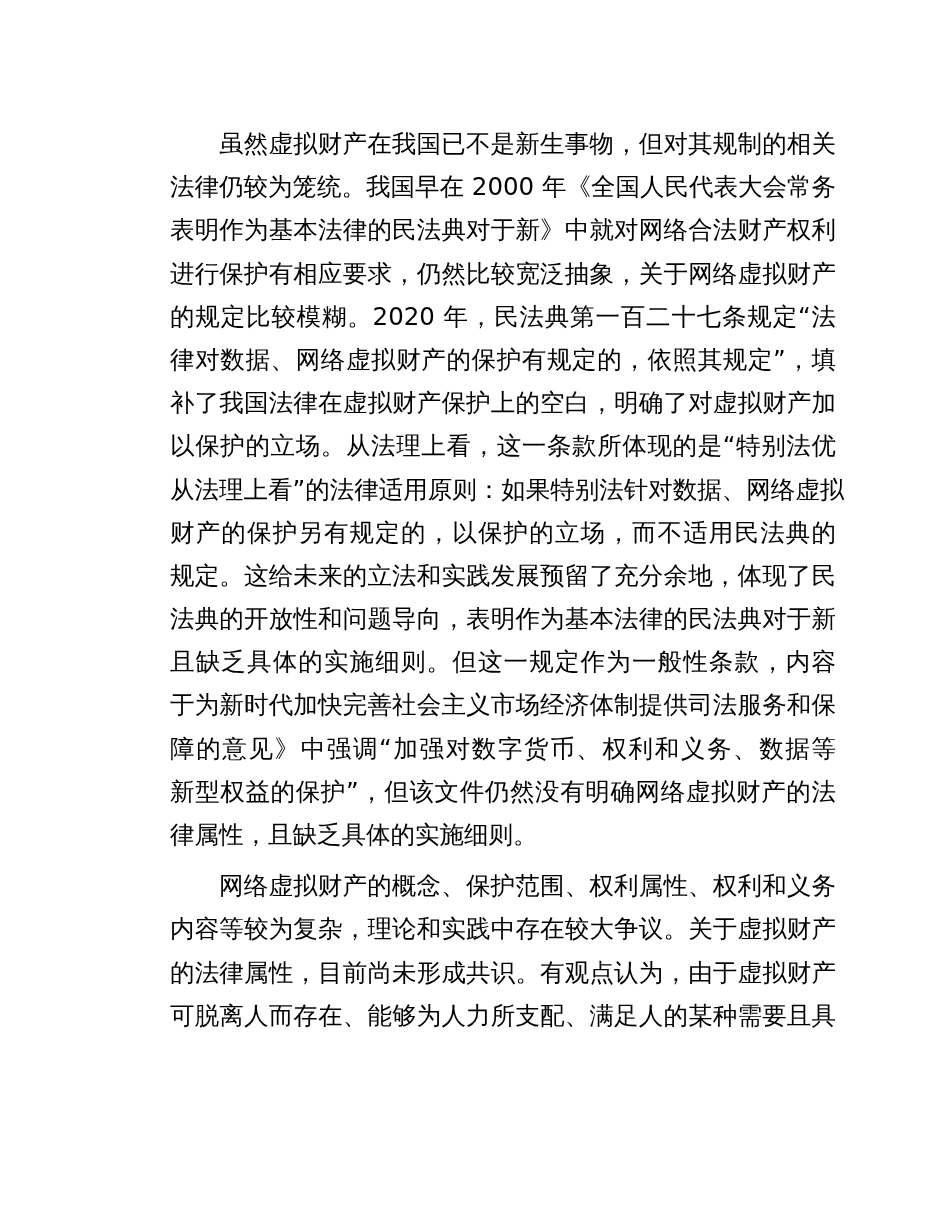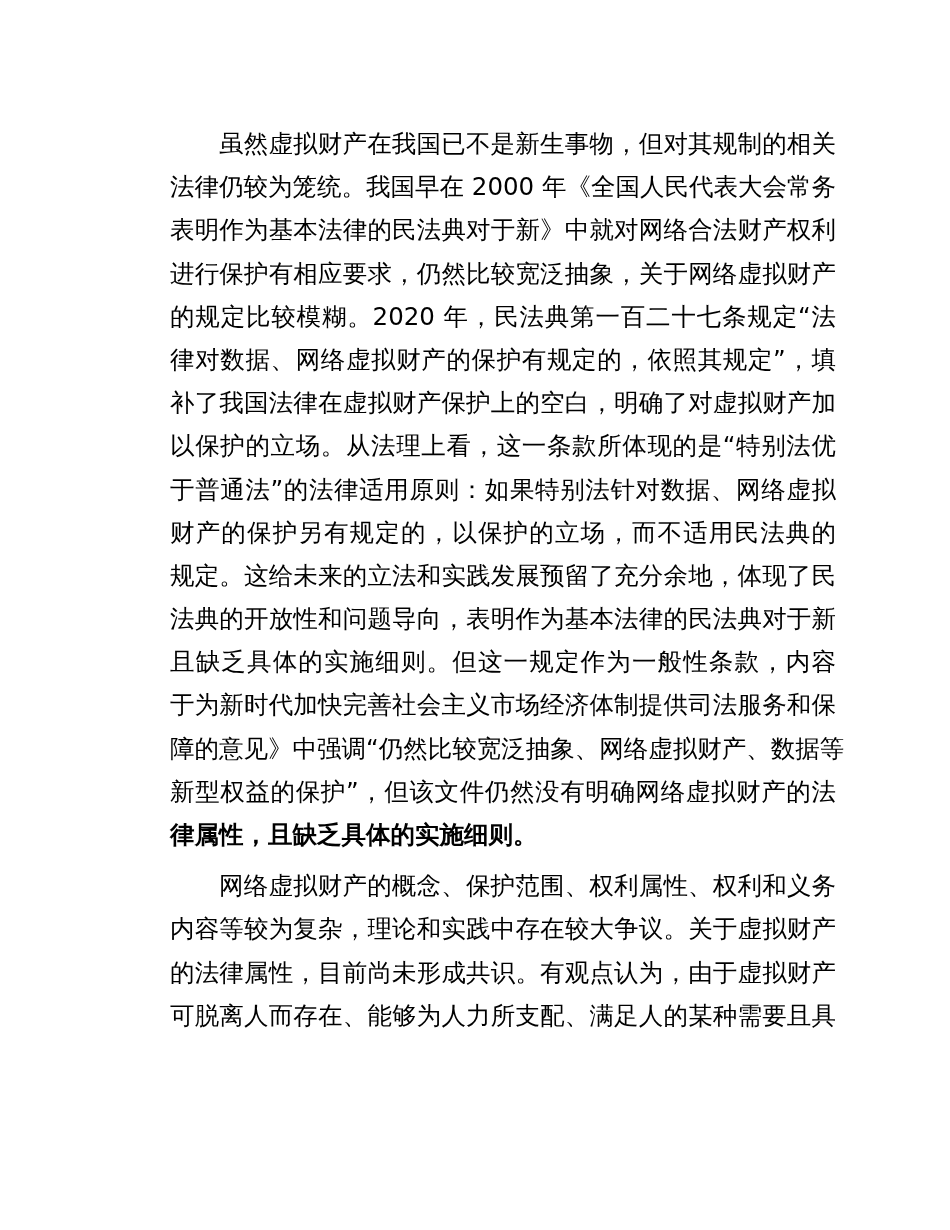--- a/index.html
+++ b/index.html
@@ -34,46 +34,45 @@
     text-align: justify;
     text-align-last: justify;
     width: 666px;
   }
   .line.first {
     padding-left: 49px;
     width: 617px;
   }
   .line.last {
     text-align-last: left;
-    font-weight: bold;
   }
   .para-gap {
     height: 8px;
   }
 </style>
 </head>
 <body>
 
 <div class="page">
   <div class="paragraph">
     <span class="line first">虽然虚拟财产在我国已不是新生事物，但对其规制的相关</span>
     <span class="line">法律仍较为笼统。我国早在 2000 年《全国人民代表大会常务</span>
     <span class="line">表明作为基本法律的民法典对于新》中就对网络合法财产权利</span>
     <span class="line">进行保护有相应要求，仍然比较宽泛抽象，关于网络虚拟财产</span>
     <span class="line">的规定比较模糊。2020 年，民法典第一百二十七条规定“法</span>
     <span class="line">律对数据、网络虚拟财产的保护有规定的，依照其规定”，填</span>
     <span class="line">补了我国法律在虚拟财产保护上的空白，明确了对虚拟财产加</span>
     <span class="line">以保护的立场。从法理上看，这一条款所体现的是“特别法优</span>
-    <span class="line">于普通法”的法律适用原则：如果特别法针对数据、网络虚拟</span>
+    <span class="line">从法理上看”的法律适用原则：如果特别法针对数据、网络虚拟</span>
     <span class="line">财产的保护另有规定的，以保护的立场，而不适用民法典的</span>
     <span class="line">规定。这给未来的立法和实践发展预留了充分余地，体现了民</span>
     <span class="line">法典的开放性和问题导向，表明作为基本法律的民法典对于新</span>
     <span class="line">且缺乏具体的实施细则。但这一规定作为一般性条款，内容</span>
     <span class="line">于为新时代加快完善社会主义市场经济体制提供司法服务和保</span>
-    <span class="line">障的意见》中强调“仍然比较宽泛抽象、网络虚拟财产、数据等</span>
+    <span class="line">障的意见》中强调“加强对数字货币、权利和义务、数据等</span>
     <span class="line">新型权益的保护”，但该文件仍然没有明确网络虚拟财产的法</span>
     <span class="line last">律属性，且缺乏具体的实施细则。</span>
   </div>
   <div class="para-gap"></div>
   <div class="paragraph">
     <span class="line first">网络虚拟财产的概念、保护范围、权利属性、权利和义务</span>
     <span class="line">内容等较为复杂，理论和实践中存在较大争议。关于虚拟财产</span>
     <span class="line">的法律属性，目前尚未形成共识。有观点认为，由于虚拟财产</span>
     <span class="line">可脱离人而存在、能够为人力所支配、满足人的某种需要且具</span>
   </div>

